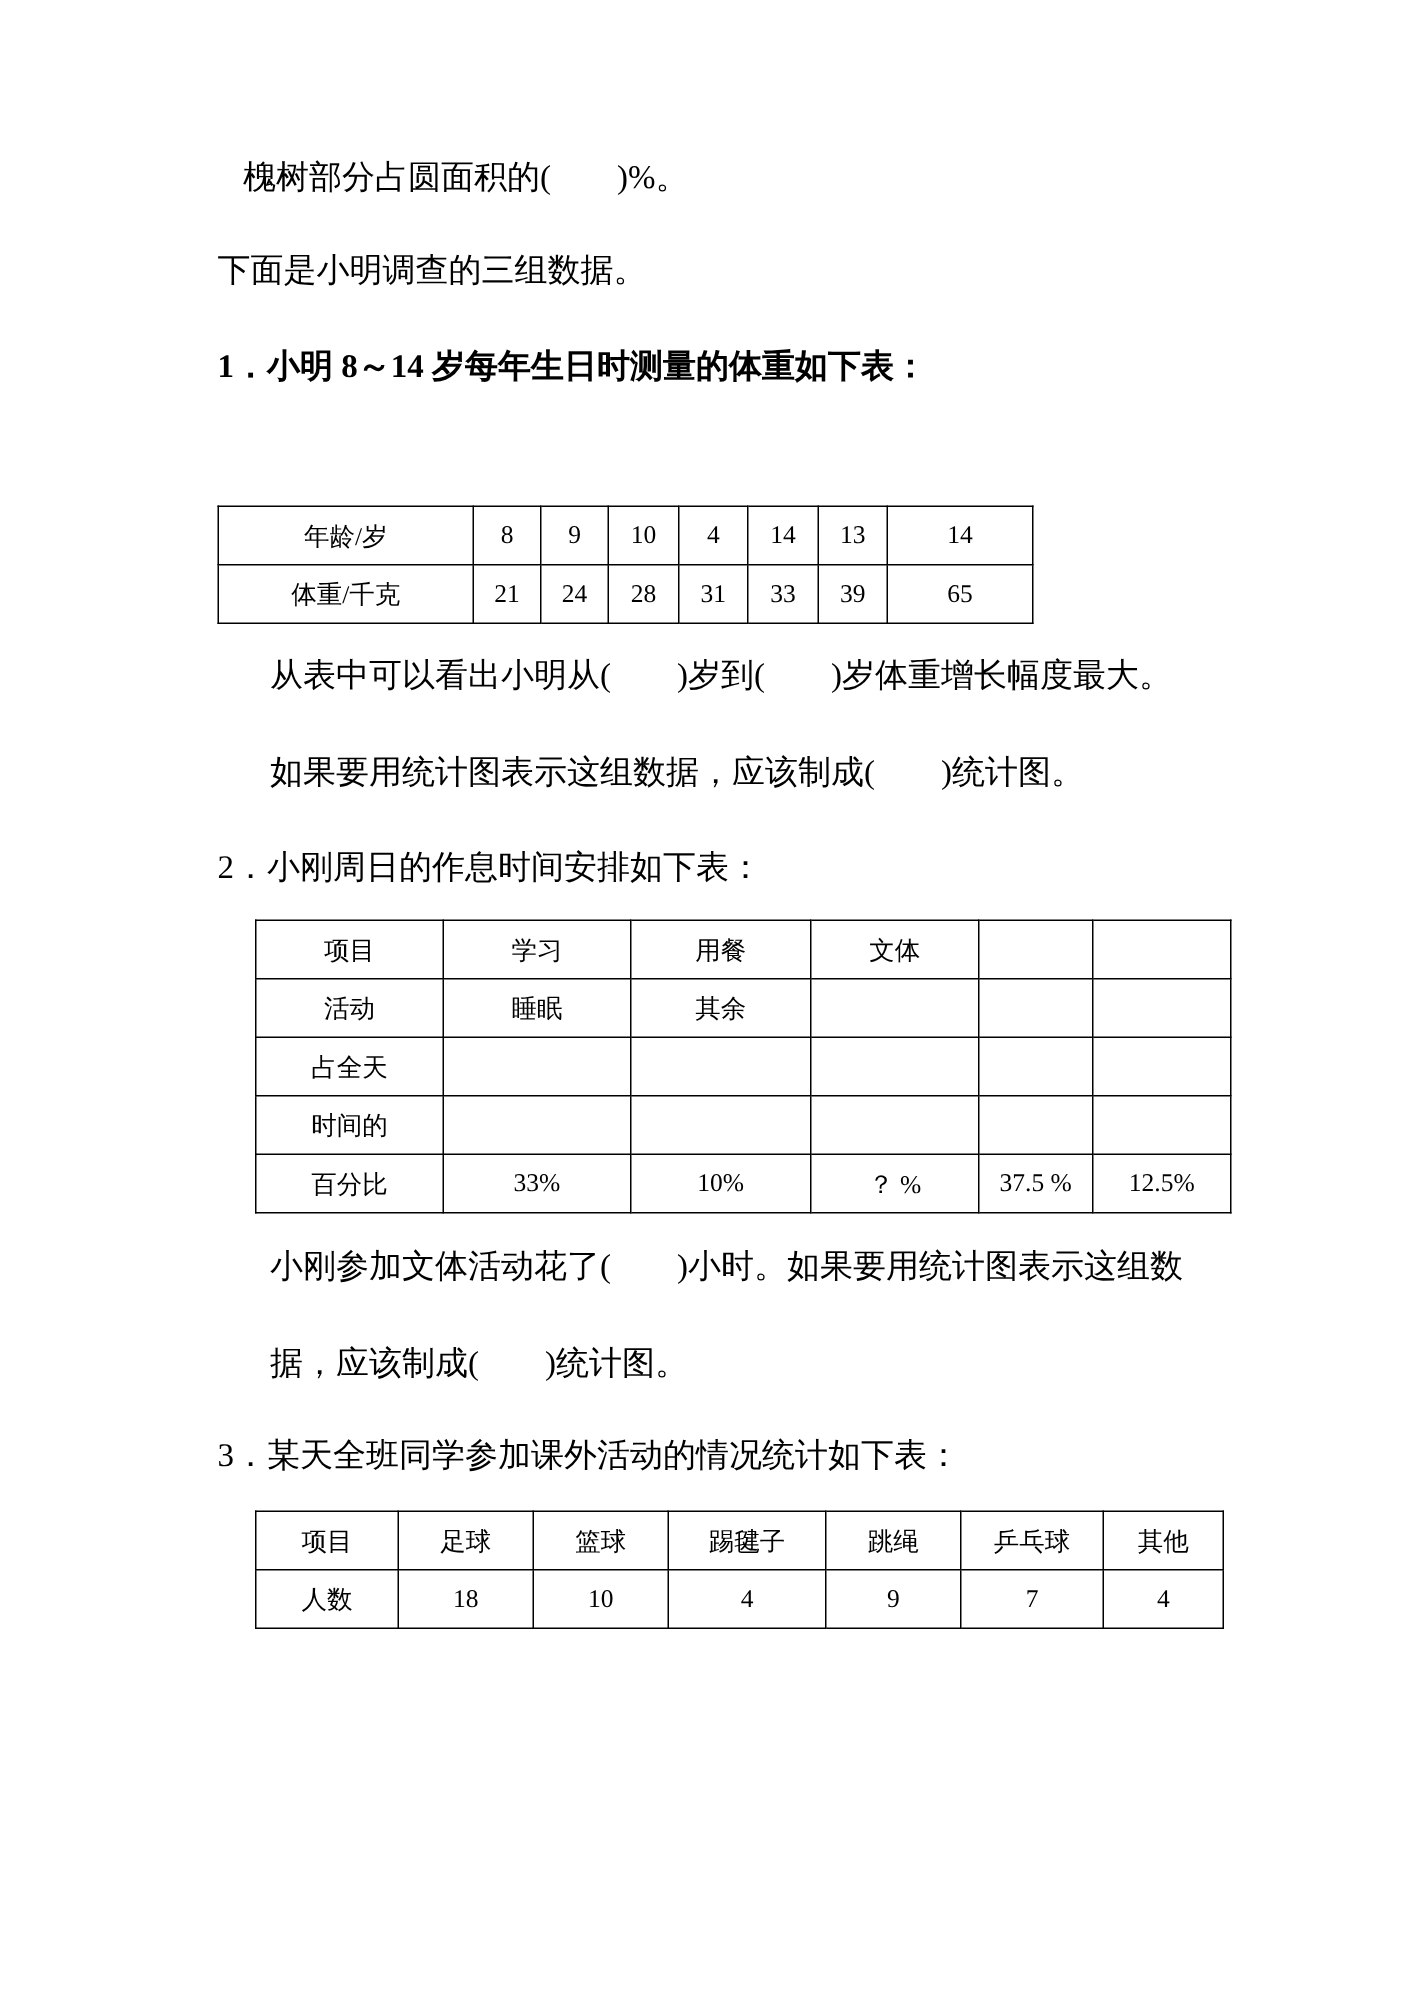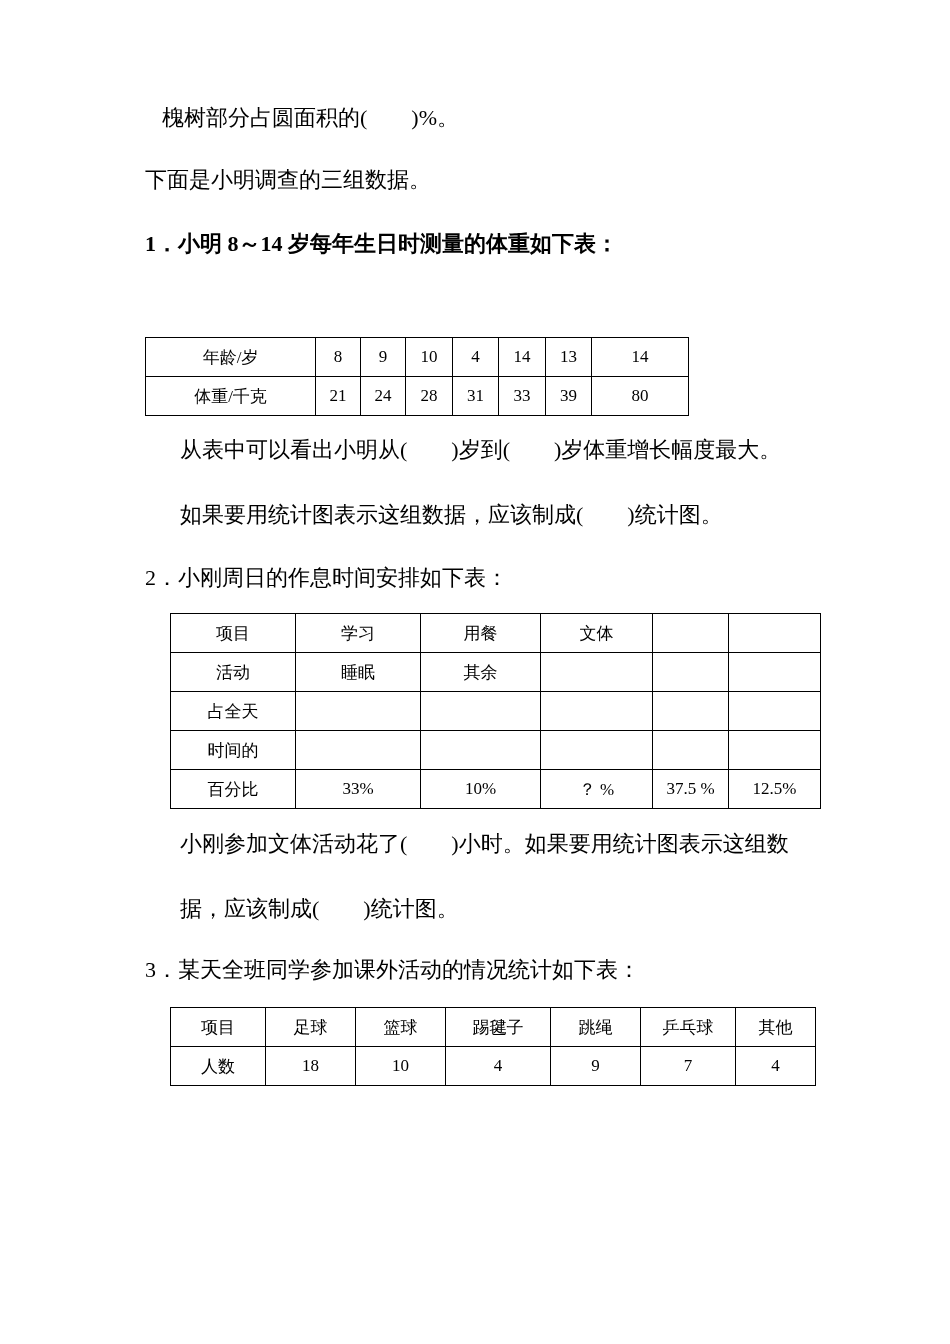--- a/index.html
+++ b/index.html
@@ -91,21 +91,21 @@
           <td>14</td>
         </tr>
         <tr>
           <td>体重/千克</td>
           <td>21</td>
           <td>24</td>
           <td>28</td>
           <td>31</td>
           <td>33</td>
           <td>39</td>
-          <td>80</td>
+          <td>65</td>
         </tr>
       </tbody>
   </table>
 
   <p class="line sub-indent gap-a">从表中可以看出小明从(　　)岁到(　　)岁体重增长幅度最大。</p>
 
   <p class="line sub-indent gap-b">如果要用统计图表示这组数据，应该制成(　　)统计图。</p>
 
   <p class="line q2-prompt">2．小刚周日的作息时间安排如下表：</p>
 

